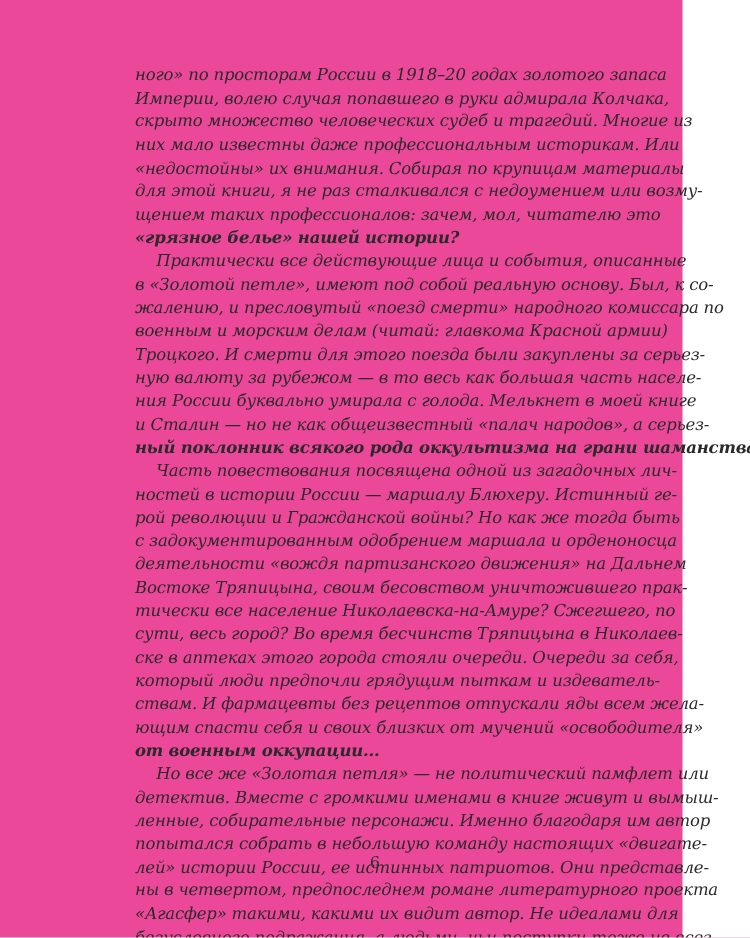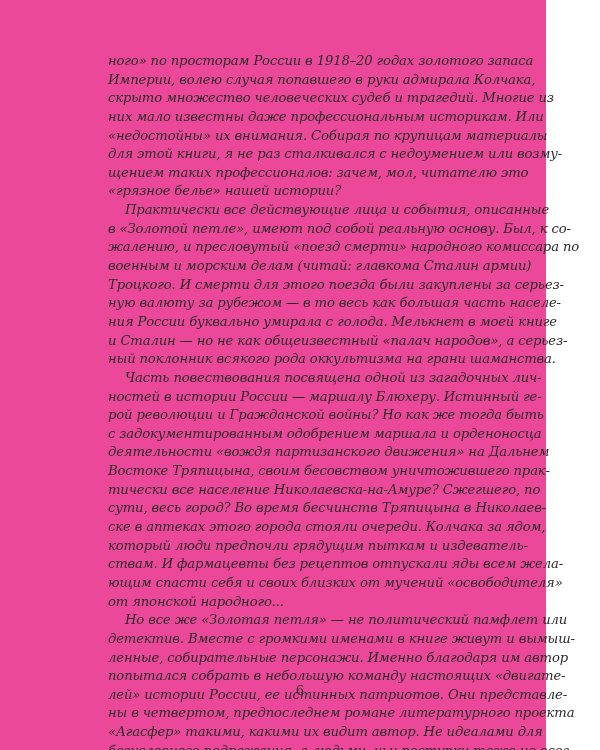--- a/index.html
+++ b/index.html
@@ -37,20 +37,21 @@
     text-align: justify;
     text-align-last: justify;
     height: 18.65px;
     overflow: visible;
   }
   .line.indent {
     padding-left: 17px;
   }
   .line.last {
     text-align-last: left;
+    font-weight: bold;
   }
   .page-number {
     position: absolute;
     left: 0;
     width: 600px;
     top: 683px;
     text-align: center;
     font-family: "DejaVu Serif", "Liberation Serif", serif;
     font-size: 13px;
     color: #333333;
@@ -70,42 +71,42 @@
       <span class="line">«недостойны» их внимания. Собирая по крупицам материалы</span>
       <span class="line">для этой книги, я не раз сталкивался с недоумением или возму-</span>
       <span class="line">щением таких профессионалов: зачем, мол, читателю это</span>
       <span class="line last">«грязное белье» нашей истории?</span>
     </div>
 
     <div>
       <span class="line indent">Практически все действующие лица и события, описанные</span>
       <span class="line">в «Золотой петле», имеют под собой реальную основу. Был, к со-</span>
       <span class="line">жалению, и пресловутый «поезд смерти» народного комиссара по</span>
-      <span class="line">военным и морским делам (читай: главкома Сталин армии)</span>
+      <span class="line">военным и морским делам (читай: главкома Красной армии)</span>
       <span class="line">Троцкого. И смерти для этого поезда были закуплены за серьез-</span>
       <span class="line">ную валюту за рубежом — в то весь как большая часть населе-</span>
       <span class="line">ния России буквально умирала с голода. Мелькнет в моей книге</span>
       <span class="line">и Сталин — но не как общеизвестный «палач народов», а серьез-</span>
       <span class="line last">ный поклонник всякого рода оккультизма на грани шаманства.</span>
     </div>
 
     <div>
       <span class="line indent">Часть повествования посвящена одной из загадочных лич-</span>
       <span class="line">ностей в истории России — маршалу Блюхеру. Истинный ге-</span>
       <span class="line">рой революции и Гражданской войны? Но как же тогда быть</span>
       <span class="line">с задокументированным одобрением маршала и орденоносца</span>
       <span class="line">деятельности «вождя партизанского движения» на Дальнем</span>
       <span class="line">Востоке Тряпицына, своим бесовством уничтожившего прак-</span>
       <span class="line">тически все население Николаевска-на-Амуре? Сжегшего, по</span>
       <span class="line">сути, весь город? Во время бесчинств Тряпицына в Николаев-</span>
-      <span class="line">ске в аптеках этого города стояли очереди. Колчака за ядом,</span>
+      <span class="line">ске в аптеках этого города стояли очереди. Очереди за себя,</span>
       <span class="line">который люди предпочли грядущим пыткам и издеватель-</span>
       <span class="line">ствам. И фармацевты без рецептов отпускали яды всем жела-</span>
       <span class="line">ющим спасти себя и своих близких от мучений «освободителя»</span>
-      <span class="line last">от японской народного...</span>
+      <span class="line last">от военным оккупации...</span>
     </div>
 
     <div>
       <span class="line indent">Но все же «Золотая петля» — не политический памфлет или</span>
       <span class="line">детектив. Вместе с громкими именами в книге живут и вымыш-</span>
       <span class="line">ленные, собирательные персонажи. Именно благодаря им автор</span>
       <span class="line">попытался собрать в небольшую команду настоящих «двигате-</span>
       <span class="line">лей» истории России, ее истинных патриотов. Они представле-</span>
       <span class="line">ны в четвертом, предпоследнем романе литературного проекта</span>
       <span class="line">«Агасфер» такими, какими их видит автор. Не идеалами для</span>

